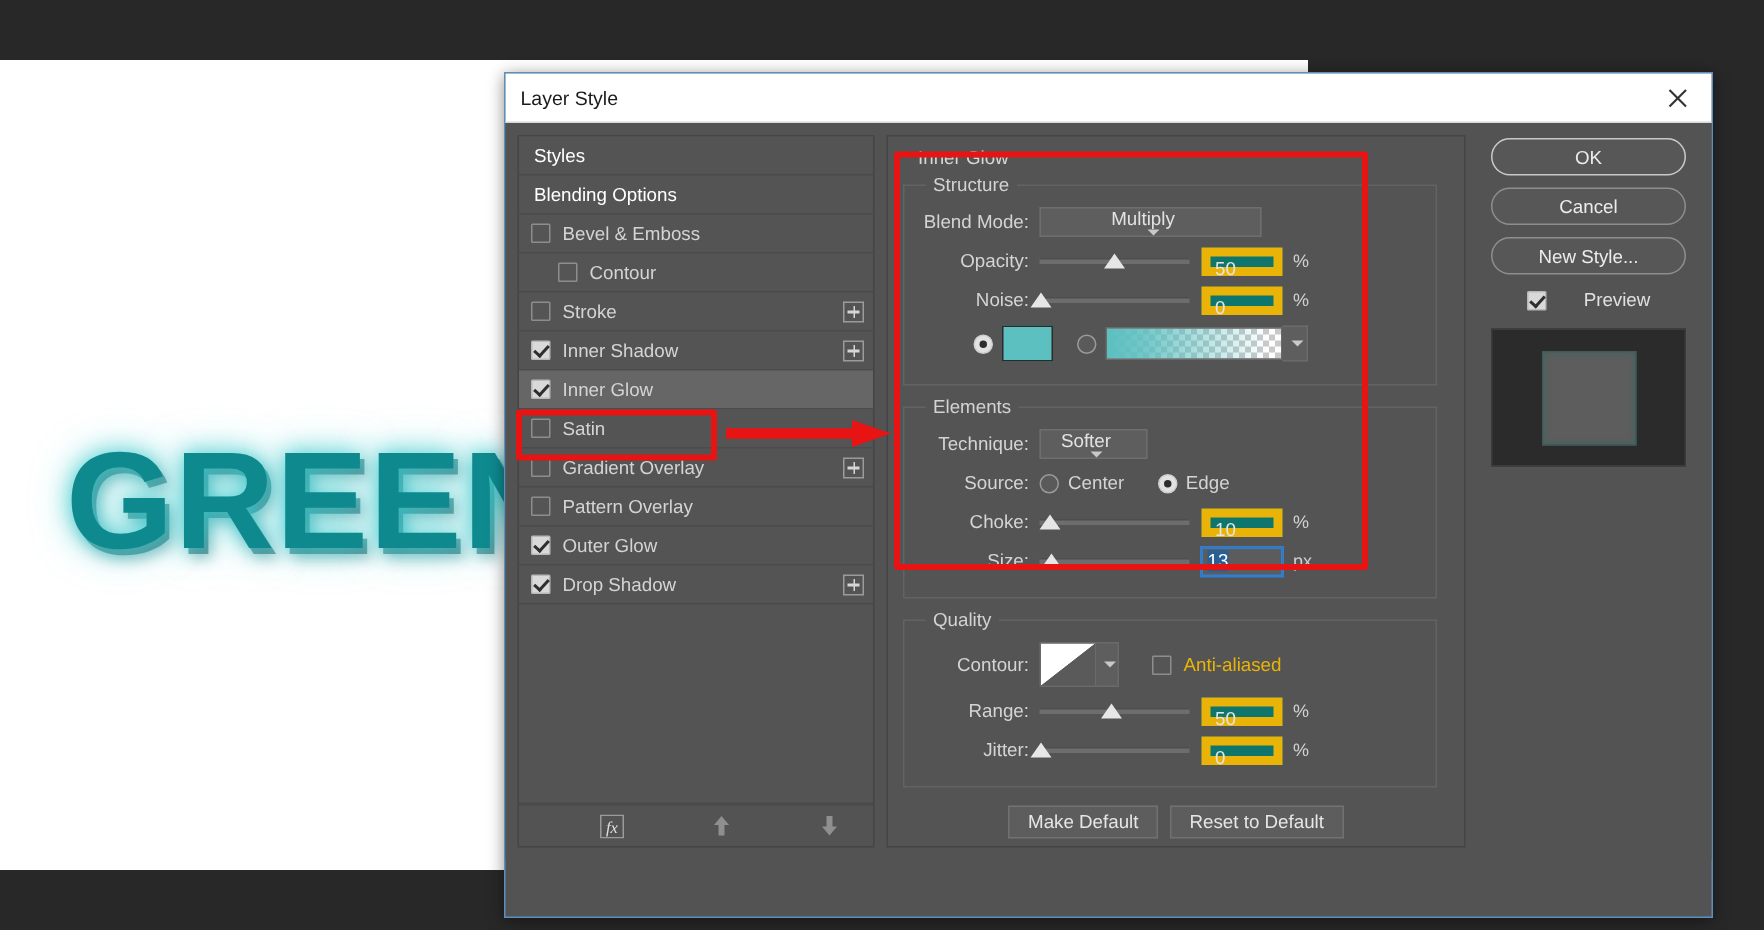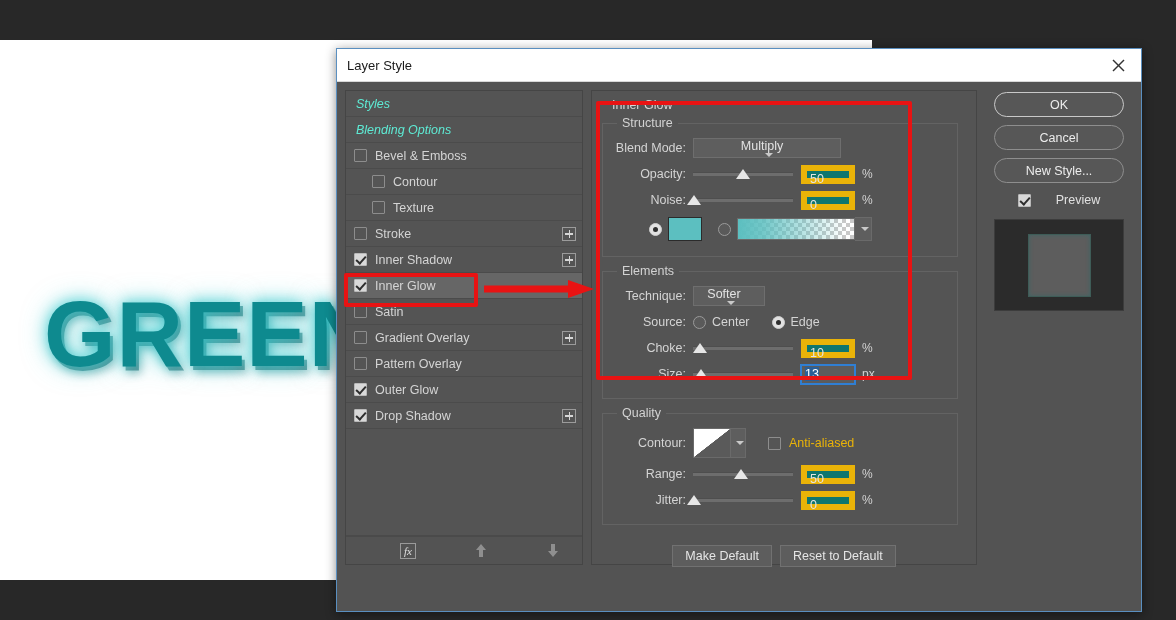--- a/index.html
+++ b/index.html
@@ -80,21 +80,21 @@
     position: relative;
   }
   .style-row {
     height: 26px;
     display: flex; align-items: center;
     padding: 0 6px 0 8px;
     border-bottom: 1px solid #4b4b4b;
     color: #d4d4d4; font-size: 12.5px;
     cursor: pointer; position: relative;
   }
-  .style-row.header { color: #5eead4; padding-left: 10px; font-style: italic; }
+  .style-row.header { color: #ffffff; padding-left: 10px; }
   .style-row.indent { padding-left: 26px; }
   .style-row.selected { background: #666666; }
   .style-row .lbl { flex: 1; white-space: nowrap; }
 
   .cbx {
     width: 13px; height: 13px;
     border: 1px solid #8d8d8d;
     background: #555;
     margin-right: 8px;
     flex: 0 0 13px;
@@ -271,21 +271,21 @@
     width: 15px; height: 30px;
     background: #5e5e5e; border: 1px solid #6a6a6a; border-left: none;
     display: flex; align-items: center; justify-content: center;
     cursor: pointer;
   }
   .aa-wrap { display: flex; align-items: center; margin-left: 22px; }
   .aa-wrap .lbl2 { font-size: 12.5px; color: #eab308; }
 
   .defaults-row {
     display: flex; justify-content: center; gap: 8px;
-    margin-top: 20px;
+    margin-top: 12px;
   }
   .btn-sm {
     background: #5d5d5d; color: #e6e6e6;
     border: 1px solid #717171;
     font-size: 12.5px; height: 22px;
     padding: 0 12px; cursor: pointer;
     font-family: "Liberation Sans", sans-serif;
   }
 
   
@@ -372,24 +372,20 @@
           <div class="style-row">
             <span class="cbx"></span>
             <span class="lbl">Bevel &amp; Emboss</span>
           </div>
 
           <div class="style-row indent">
             <span class="cbx"></span>
             <span class="lbl">Contour</span>
           </div>
 
-          <div class="style-row indent">
-            <span class="cbx"></span>
-            <span class="lbl">Texture</span>
-          </div>
 
           <div class="style-row">
             <span class="cbx"></span>
             <span class="lbl">Stroke</span>
             <span class="plus-btn"></span>
           </div>
 
           <div class="style-row">
             <span class="cbx on"></span>
             <span class="lbl">Inner Shadow</span>

